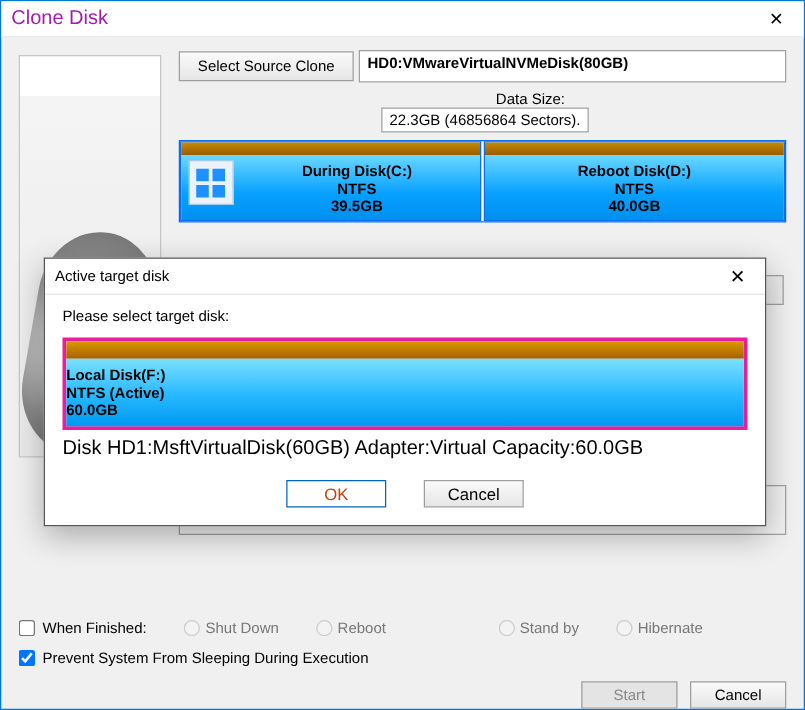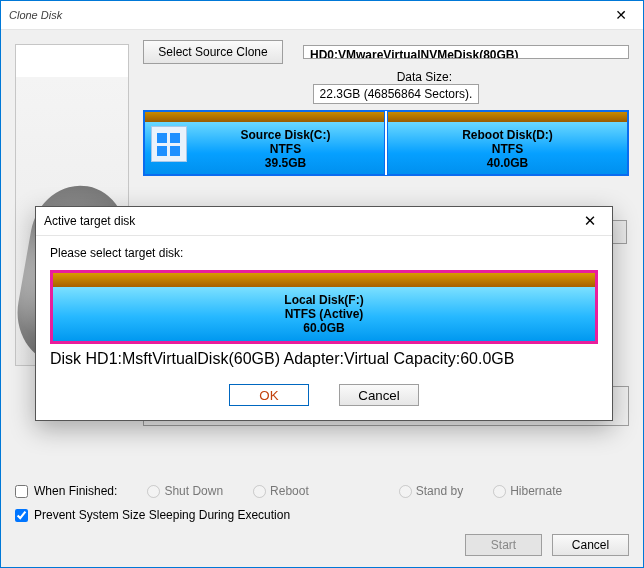--- a/index.html
+++ b/index.html
@@ -1,58 +1,58 @@
 <!DOCTYPE html>
 <html><head>
 <meta charset="utf-8">
 <style>
   html,body{margin:0;padding:0;font-family:"Segoe UI",Tahoma,sans-serif;font-size:12px;background:#fff;}
   .window{position:relative;width:644px;height:568px;border:1px solid #0078d7;box-sizing:border-box;background:#f0f0f0;overflow:hidden;}
   .titlebar{height:28px;background:#fff;display:flex;align-items:center;padding:0 0 0 8px;border-bottom:1px solid #e5e5e5;}
-  .titlebar .title{flex:1;color:#404040;font-size:11px;font-style:italic;}
+  .titlebar .title{flex:1;color:#a21caf;font-size:16px;}
   .titlebar .close{width:44px;height:28px;display:flex;align-items:center;justify-content:center;font-size:14px;line-height:1;color:#000;}
   .body{position:relative;padding:10px 14px 0 14px;height:calc(100% - 28px);box-sizing:border-box;}
   .thumb{position:absolute;top:14px;left:14px;width:112px;height:320px;border:1px solid #c6c6c6;background:linear-gradient(180deg,#fff 0%,#fff 10%, #f4f4f4 10%, #eaeaea 100%);}
   .thumb-disc{position:absolute;top:140px;left:8px;width:96px;height:180px;border-radius:50%/30%;
     background:radial-gradient(circle at 50% 50%,#eee 0%,#ccc 30%,#777 70%,#555 100%);transform:rotate(10deg);opacity:.85;}
   .maincol{margin-left:128px;}
   .row{display:flex;align-items:center;margin-bottom:6px;}
   .sel-src-btn{width:140px;height:24px;border:1px solid #9e9e9e;background:linear-gradient(#fafafa,#e6e6e6);font-size:12px;}
-  .readout{flex:1;height:14px;border:1px solid #a0a0a0;background:#fff;padding:2px 6px;box-sizing:border-box;margin-left:20px;font-weight:bold;overflow:hidden;white-space:nowrap;}
+  .readout{flex:1;height:26px;border:1px solid #a0a0a0;background:#fff;padding:2px 6px;box-sizing:border-box;margin-left:4px;font-weight:bold;overflow:hidden;white-space:nowrap;}
   .size-row{display:flex;align-items:center;margin:6px 0 6px 0;flex-direction:column;}
   .size-lbl{width:138px;text-align:right;padding-right:6px;}
   .parts{display:flex;gap:2px;border:1px solid #0a6cef;background:#fff;}
   .part{flex:1;border:1px solid #0a6cef;}
   .part .bar{height:10px;background:linear-gradient(#c88a00,#9a5c00);}
   .part .body2{background:linear-gradient(#6ad8ff,#06a0ff 60%,#0090ef);padding:6px 4px 4px 4px;text-align:center;font-size:12px;}
   .part .body2 b{display:block;}
   .part .icon{float:left;width:34px;height:34px;margin:-2px 4px 0 2px;background:#eaf2fb;border:1px solid #a8c8e8;position:relative;}
   .part .icon::before{content:"";position:absolute;top:6px;left:5px;width:10px;height:10px;background:#1e90ff;}
   .part .icon::after{content:"";position:absolute;top:6px;left:18px;width:10px;height:10px;background:#1e90ff;box-shadow:-13px 13px 0 #1e90ff,0 13px 0 #1e90ff;}
   .options-btn{position:absolute;top:190px;right:16px;width:80px;height:24px;border:1px solid #9e9e9e;background:#e9e9e9;color:#6b6b6b;}
   .bluebox{margin-top:210px;margin-left:128px;border:1px solid #a0a0a0;height:38px;}
-  .bottom{position:absolute;left:14px;right:14px;bottom:12px;}
+  .bottom{position:absolute;left:14px;right:14px;bottom:1px;}
   .opt-row{display:flex;align-items:center;gap:30px;margin-bottom:10px;}
   .chk{display:flex;align-items:center;gap:6px;}
   .chk input{margin:0;}
   .radio{display:flex;align-items:center;gap:4px;color:#777;}
   .radio input{margin:0;}
   .btn{width:77px;height:22px;border:1px solid #9e9e9e;background:linear-gradient(#fafafa,#e6e6e6);font-size:12px;}
   .btn.disabled{color:#888;background:#e4e4e4;}
   .footer-btns{display:flex;justify-content:flex-end;gap:10px;}
 
   
   .dlg{position:absolute;top:176px;left:34px;width:576px;border:1px solid #555;background:#fff;box-shadow:0 8px 24px rgba(0,0,0,.3);}
   .dlg-bar{height:28px;display:flex;align-items:center;padding:0 0 0 8px;border-bottom:1px solid #e5e5e5;}
   .dlg-bar .title{flex:1;font-size:12px;}
   .dlg-bar .close{width:44px;height:28px;display:flex;align-items:center;justify-content:center;font-size:15px;}
   .dlg-body{padding:10px 14px 14px 14px;}
   .target-part{border:3px solid #e91e9c;margin:10px 0 6px 0;}
   .target-part .bar{height:14px;background:linear-gradient(#d89a00,#a86000);}
-  .target-part .content{background:linear-gradient(#7be0ff,#26b8ff 55%,#0098f0);text-align:center;padding:6px 0;font-size:12px;}
+  .target-part .content{background:linear-gradient(#7be0ff,#26b8ff 55%,#0098f0);padding:6px 0;font-size:12px;}
   .target-part .content b{display:block;}
   .dlg-info{font-size:16px;margin-bottom:16px;}
   .dlg-btns{display:flex;justify-content:center;gap:30px;}
   .dlg-btns .ok{width:80px;height:22px;border:1px solid #0067c0;background:#fff;color:#c2410c;}
   .dlg-btns .cancel{width:80px;height:22px;border:1px solid #9e9e9e;background:linear-gradient(#fafafa,#e6e6e6);}
 </style>
 </head>
 <body>
 
 <div class="window">
@@ -73,21 +73,21 @@
       </div>
       <div class="size-row">
         <div class="size-lbl">Data Size:</div>
         <div class="readout" style="font-weight:normal">22.3GB (46856864 Sectors).</div>
       </div>
       <div class="parts">
         <div class="part">
           <div class="bar"></div>
           <div class="body2">
             <div class="icon"></div>
-            <b>Source Disk(C:)</b>
+            <b>During Disk(C:)</b>
             <b>NTFS</b>
             <b>39.5GB</b>
           </div>
         </div>
         <div class="part">
           <div class="bar"></div>
           <div class="body2">
             <b>Reboot Disk(D:)</b>
             <b>NTFS</b>
             <b>40.0GB</b>
@@ -118,21 +118,21 @@
           <input type="radio" disabled="" style="">
           <span>Stand by</span>
         </label>
         <label class="radio">
           <input type="radio" disabled="" style="">
           <span>Hibernate</span>
         </label>
       </div>
       <label class="chk" style="margin-bottom:12px">
         <input type="checkbox" checked="" style="">
-        <span>Prevent System Size Sleeping During Execution</span>
+        <span>Prevent System From Sleeping During Execution</span>
       </label>
       <div class="footer-btns">
         <button class="btn disabled" disabled="">Start</button>
         <button class="btn">Cancel</button>
       </div>
     </div>
 
     <div class="dlg">
       <div class="dlg-bar">
         <span class="title">Active target disk</span>

